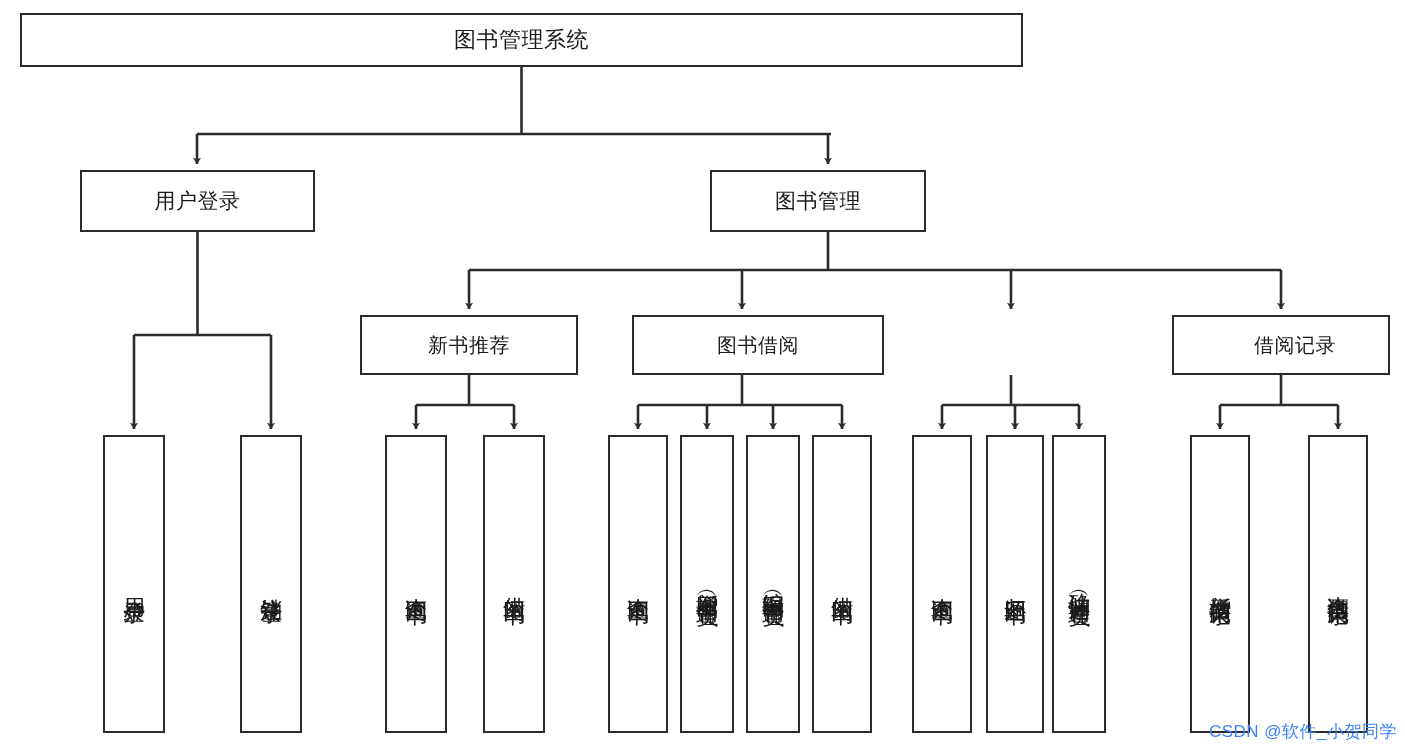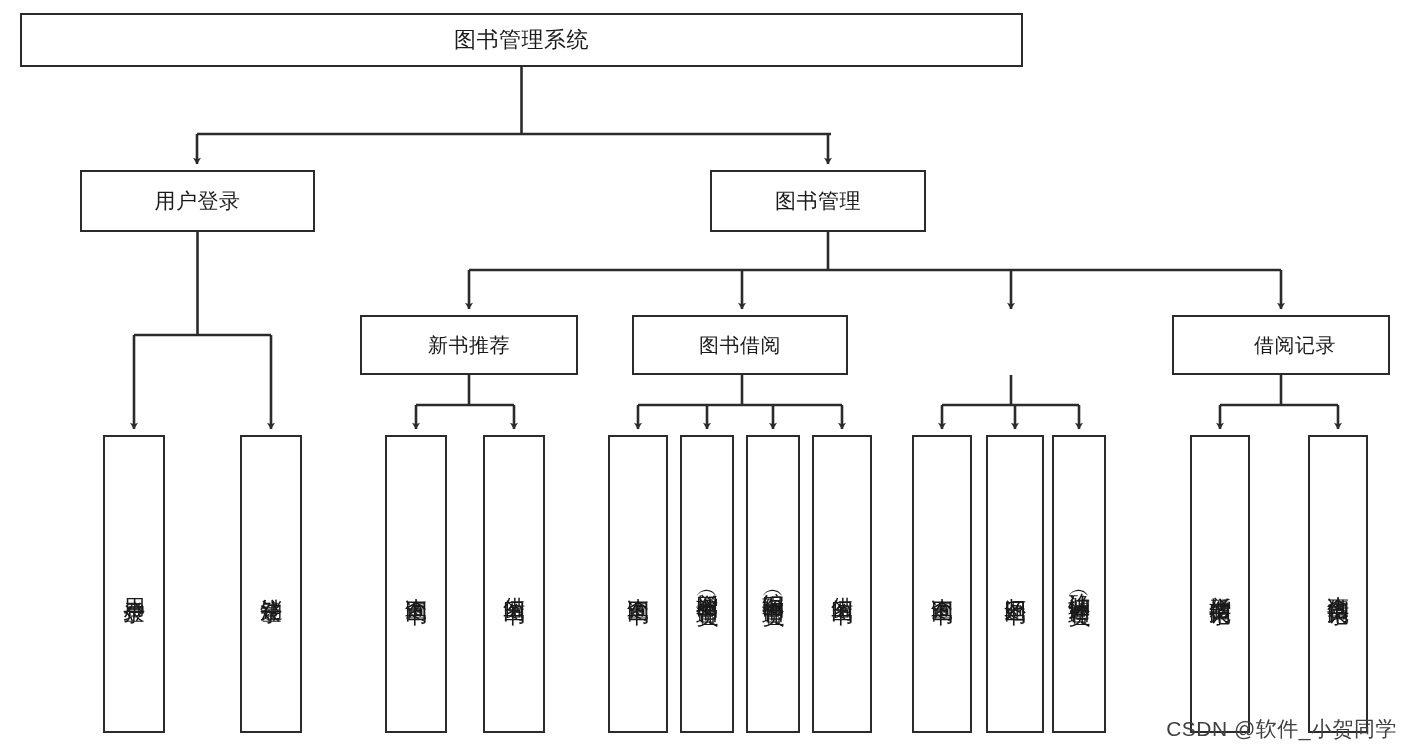--- a/index.html
+++ b/index.html
@@ -56,22 +56,22 @@
     font-size: 22px;
     line-height: 1.30;
     letter-spacing: 2px;
     white-space: pre-line;
     text-align: center;
   }
   .watermark {
     position: absolute;
     right: 8px;
     bottom: 4px;
-    font-size: 21px;
-    color: #404040;
+    font-size: 17px;
+    color: #3b82f6;
     white-space: nowrap;
     letter-spacing: 0.5px;
   }
 </style>
 </head>
 <body>
 
 <div id="canvas">
 
   <svg id="wires" viewBox="0 0 1405 747">
@@ -131,21 +131,21 @@
   <div class="node lvl2" style="left:80px; top:170px; width:235px; height:62px;">
     <span class="lbl">用户登录</span>
   </div>
   <div class="node lvl2" style="left:710px; top:170px; width:216px; height:62px;">
     <span class="lbl">图书管理</span>
   </div>
 
   <div class="node lvl3" style="left:360px; top:315px; width:218px; height:60px;">
     <span class="lbl">新书推荐</span>
   </div>
-  <div class="node lvl3" style="left:632px; top:315px; width:216px; height:60px;">
+  <div class="node lvl3" style="left:632px; top:315px; width:252px; height:60px;">
     <span class="lbl">图书借阅</span>
   </div>
   <div class="node lvl3" style="left:1172px; top:315px; width:218px; height:60px;padding-left:28px;">
     <span class="lbl">借阅记录</span>
   </div>
 
   <div class="node leaf" style="left:103px; top:435px; width:62px; height:298px;">
     <span class="lbl">用户登录</span>
   </div>
   <div class="node leaf" style="left:240px; top:435px; width:62px; height:298px;">

